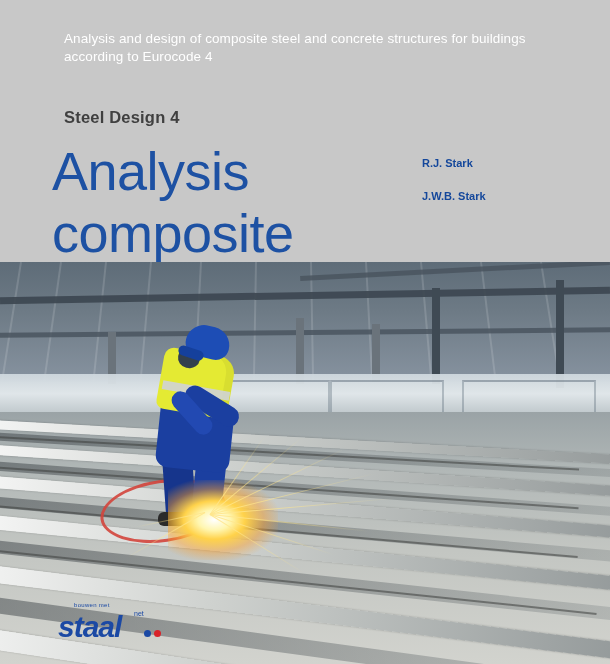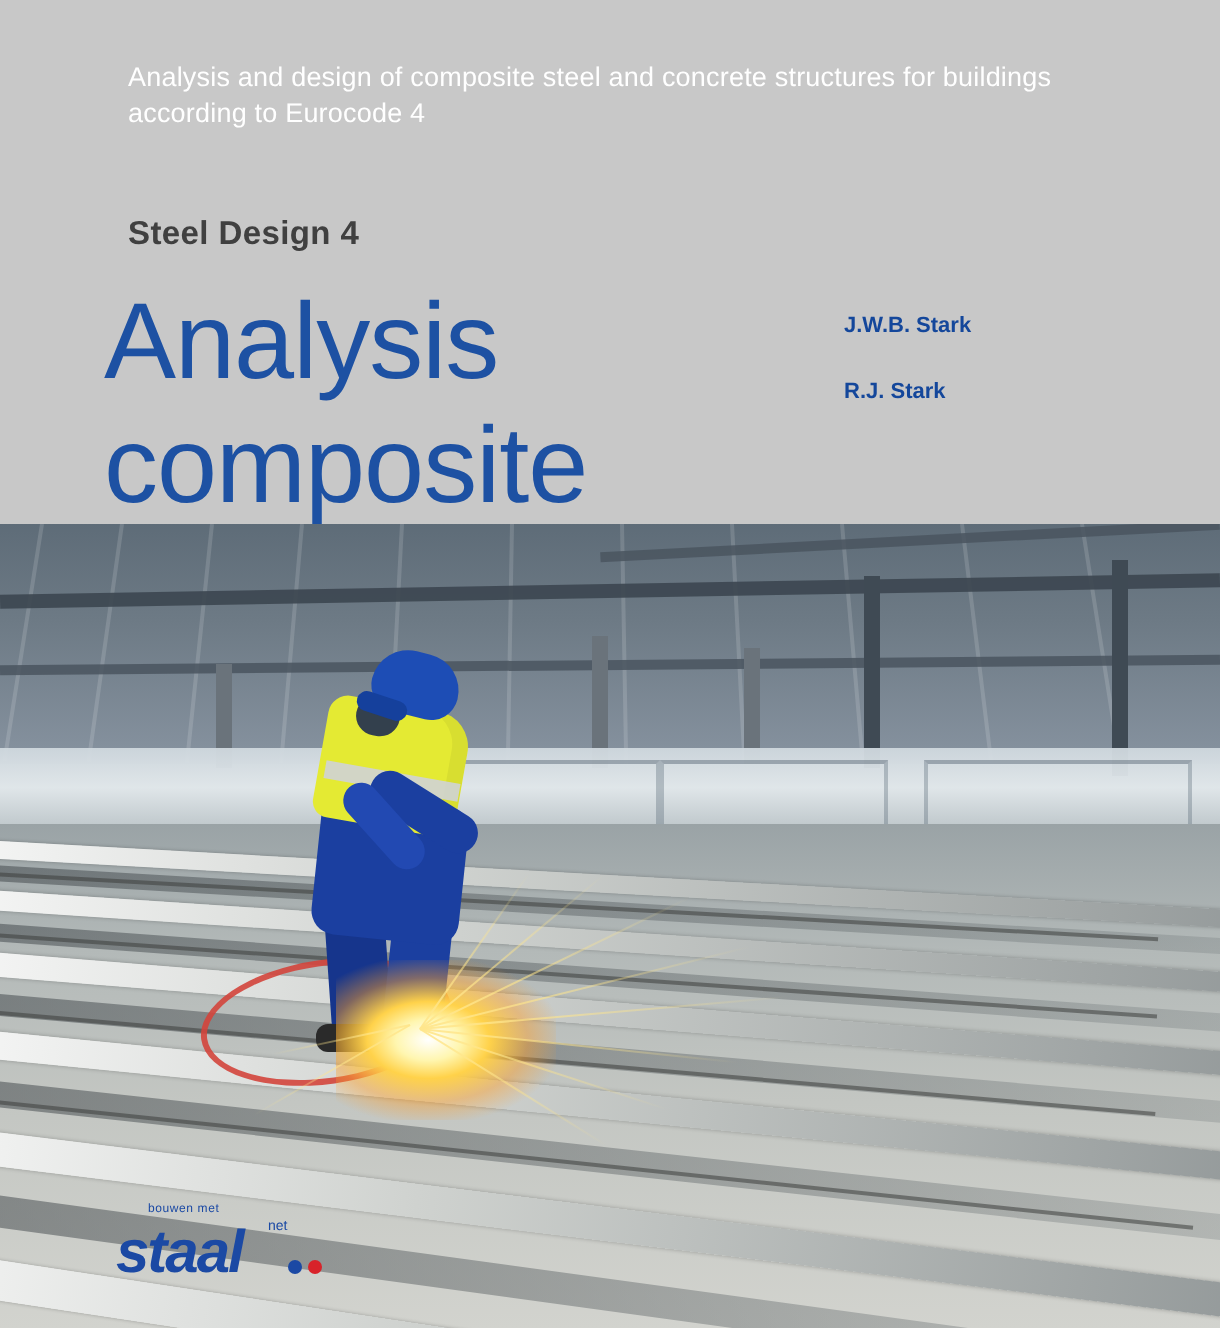--- a/index.html
+++ b/index.html
@@ -288,22 +288,22 @@
     <div class="subtitle">Analysis and design of composite steel and concrete structures for buildings according to Eurocode 4</div>
 
     <div class="series">Steel Design 4</div>
 
     <div class="main-title">
       <span class="line1">Analysis</span>
       <span class="line2">composite</span>
     </div>
 
     <div class="authors">
+      <span class="author">R.J. Stark</span>
       <span class="author">J.W.B. Stark</span>
-      <span class="author">R.J. Stark</span>
     </div>
   </div>
 
   <div class="photo">
 
     <div class="roof"></div>
     <div class="roof-rib" style="left:20px;  transform: rotate(9deg);"></div>
     <div class="roof-rib" style="left:60px;  transform: rotate(8deg);"></div>
     <div class="roof-rib" style="left:105px; transform: rotate(6deg);"></div>
     <div class="roof-rib" style="left:150px; transform: rotate(5deg);"></div>

